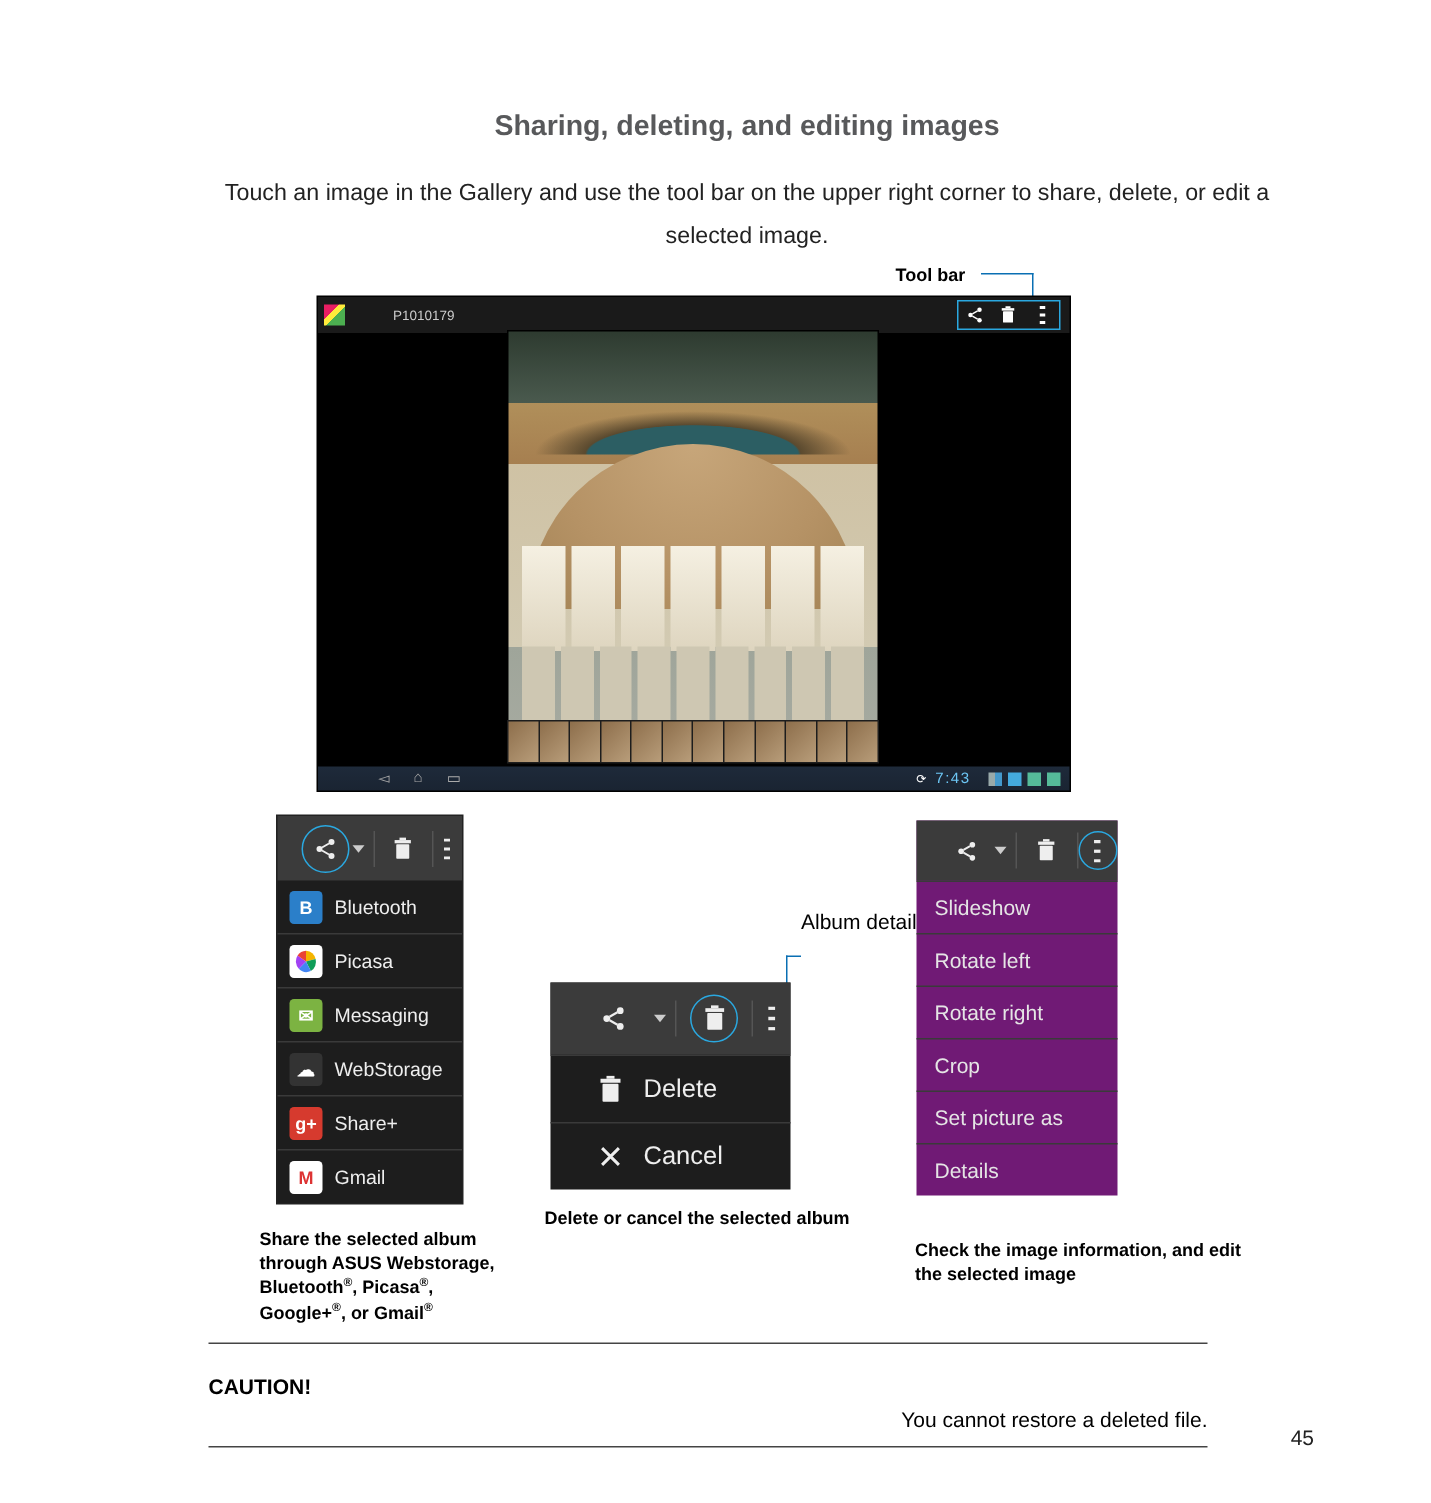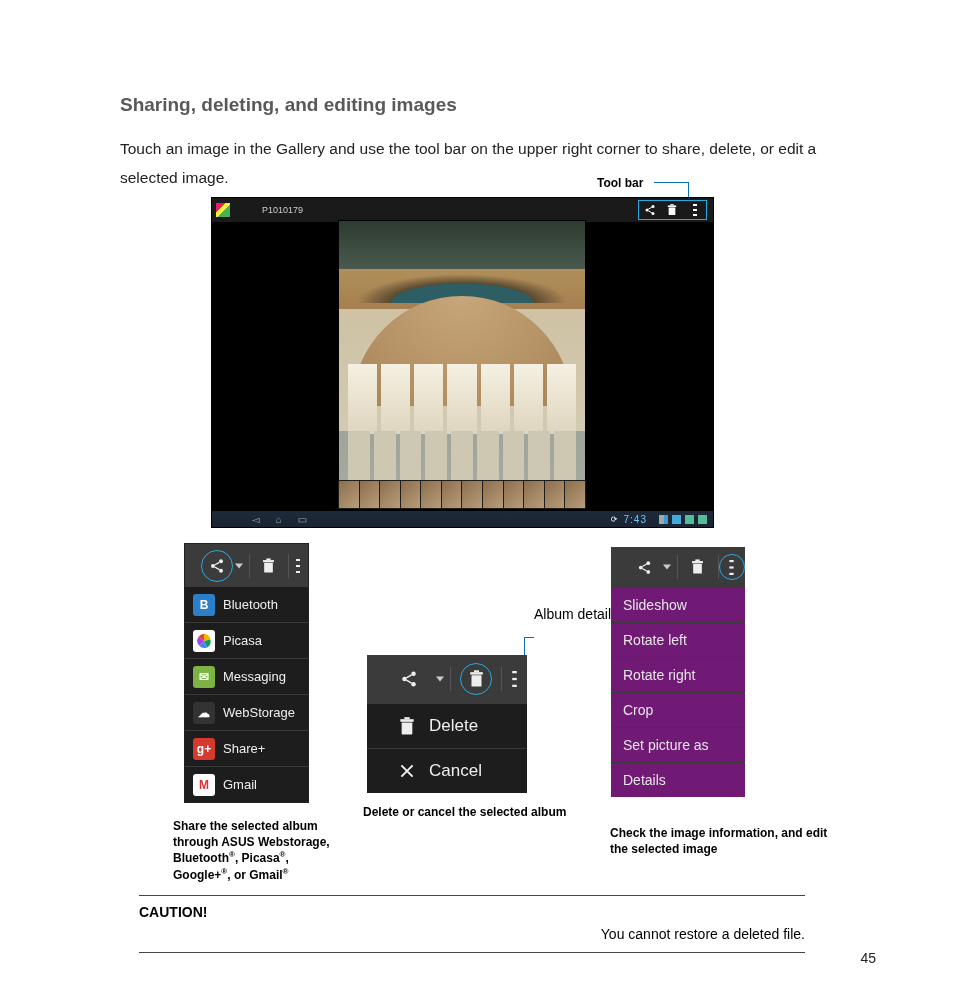--- a/index.html
+++ b/index.html
@@ -7,21 +7,22 @@
     padding: 0;
     font-family: Arial, Helvetica, sans-serif;
     background: #fff;
     width: 954px;
     height: 1002px;
     position: relative;
     overflow: hidden;
     color: #000;
   }
   .page {
-    padding: 94px 78px 40px 120px;
+    padding: 74px 78px 40px 120px;
+    text-align: center;
   }
   .heading {
     font-weight: bold;
     color: #58595b;
     font-size: 19px;
     margin-bottom: 18px;
   }
   .body-text {
     font-size: 15.5px;
     line-height: 1.9;
@@ -178,21 +179,21 @@
   }
   .options-popup .popup-header { height:40px; background:#3b3b3b;}
   .opt-row { height:34px; display:flex; align-items:center; padding-left:12px; color:#e5e5e5; font-size:14px; border-top:1px solid #3a3a3a;}
   .options-caption { position:absolute; left:610px; top:825px; width:220px; font-size:12px; font-weight:bold; line-height:1.35;}
 
   .caution-box {
     position:absolute; left:139px; top:895px; width:666px;
     border-top:1px solid #444; border-bottom:1px solid #444;
     padding:8px 0 10px 0;
   }
-  .caution-heading { font-size:14px; font-weight:bold; margin-bottom:6px;}
+  .caution-heading { font-size:14px; font-weight:bold; margin-bottom:6px;margin-top:12px;}
   .caution-text { font-size:14px;text-align:right; }
   .page-num { position:absolute; right:78px; top:950px; font-size:14px; color:#222;}
 </style>
 </head>
 <body>
 
 <div class="page">
   <div class="heading">Sharing, deleting, and editing images</div>
   <div class="body-text">Touch an image in the Gallery and use the tool bar on the upper right corner to share, delete, or edit a selected image.</div>
 </div>

